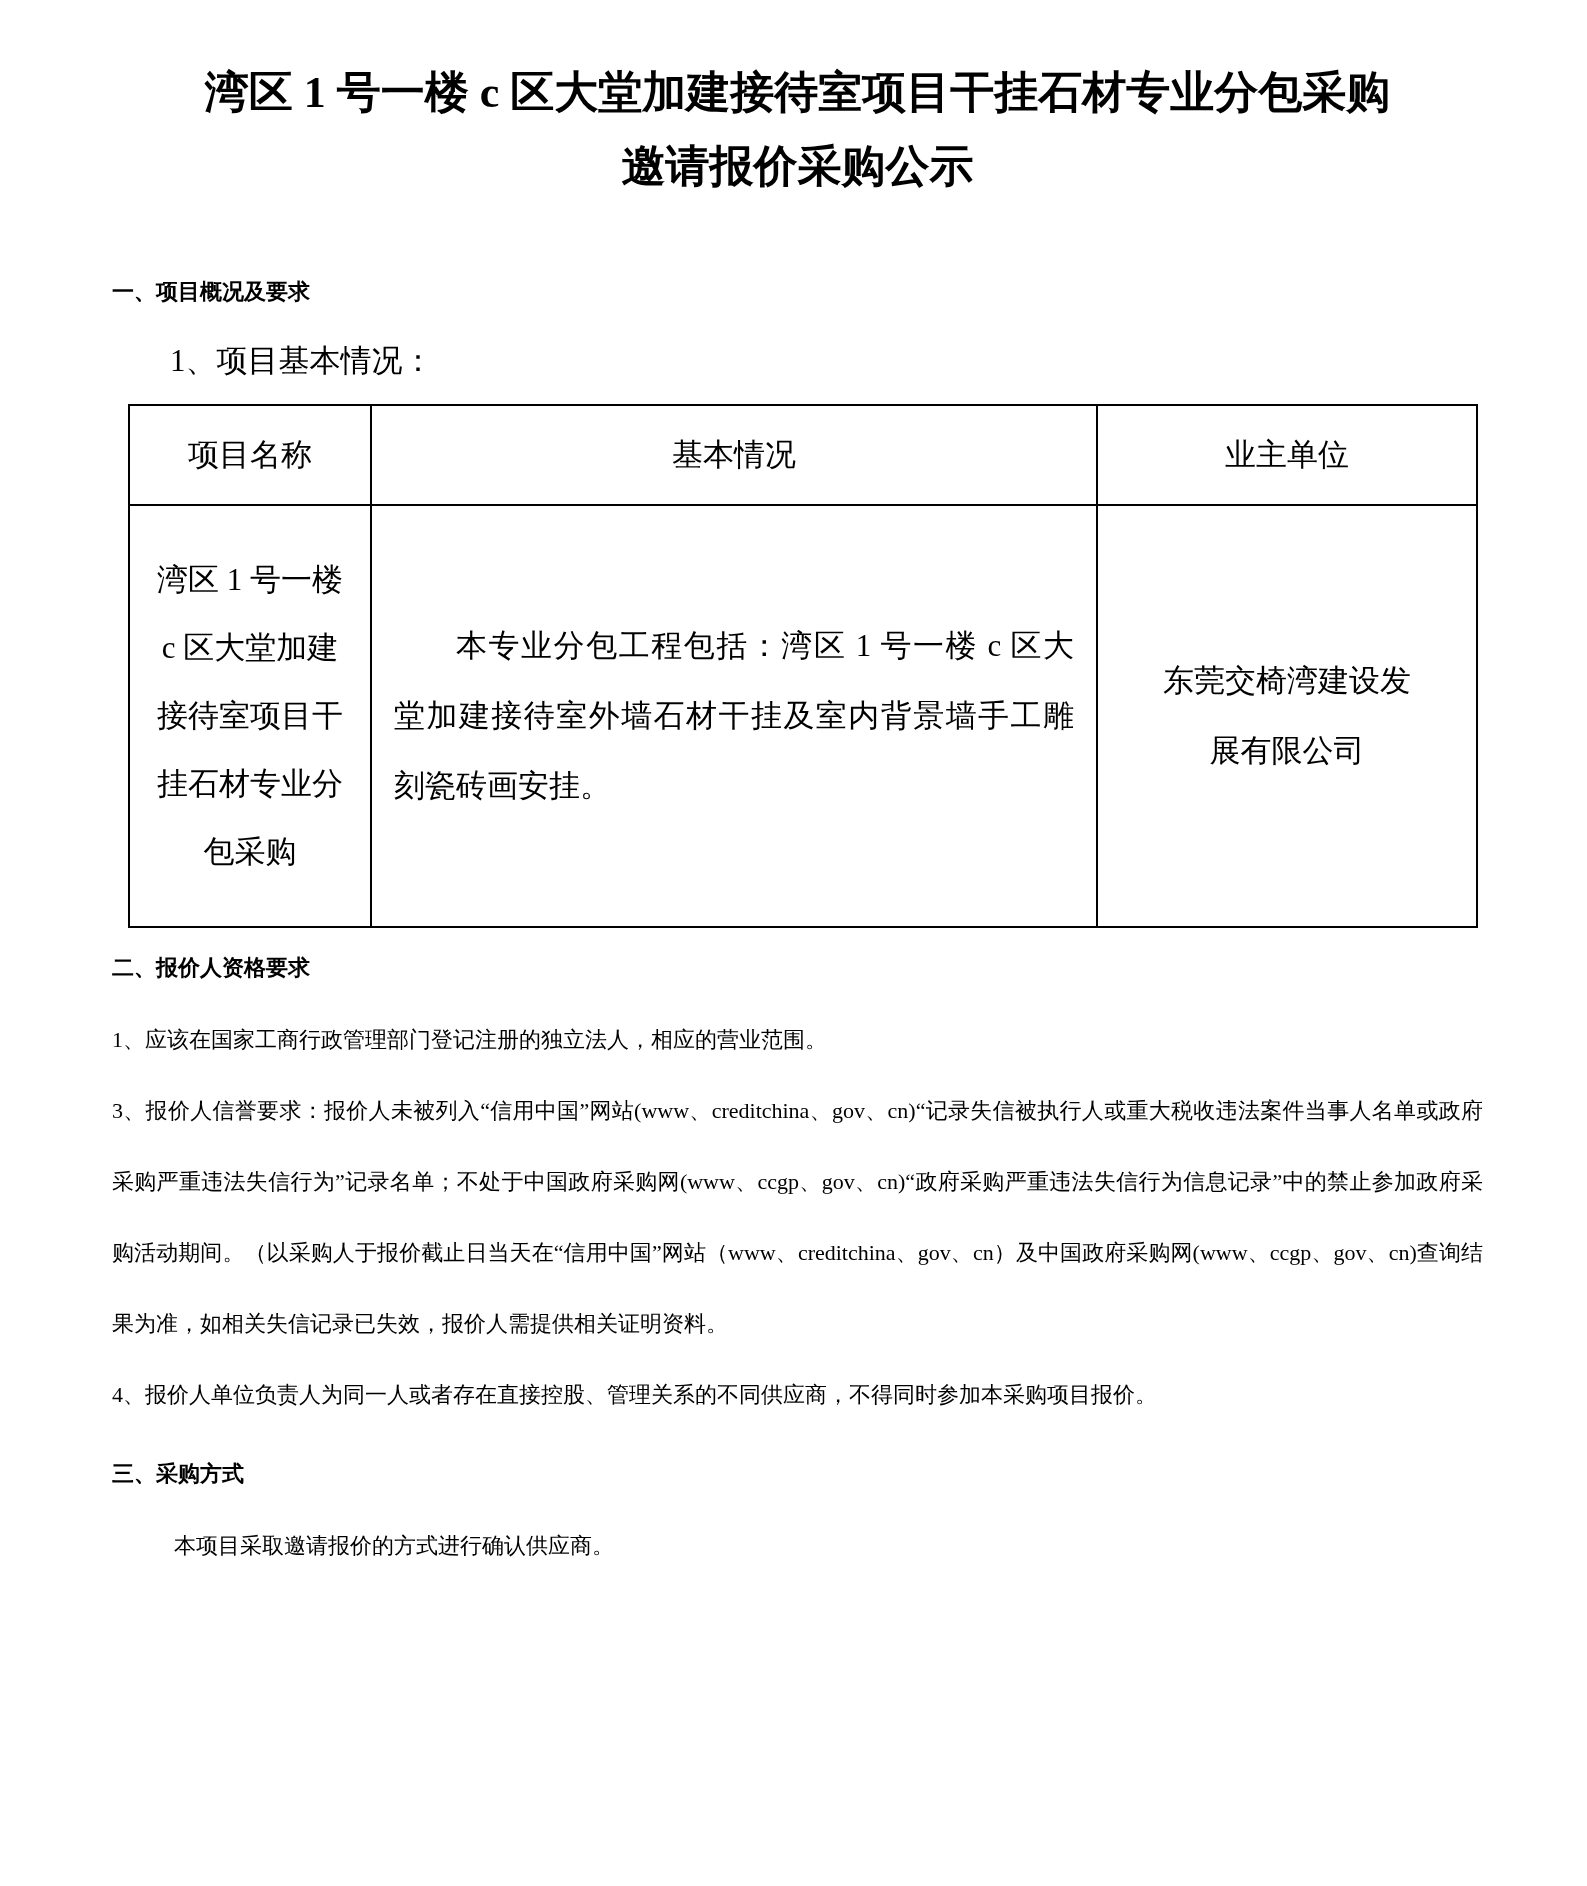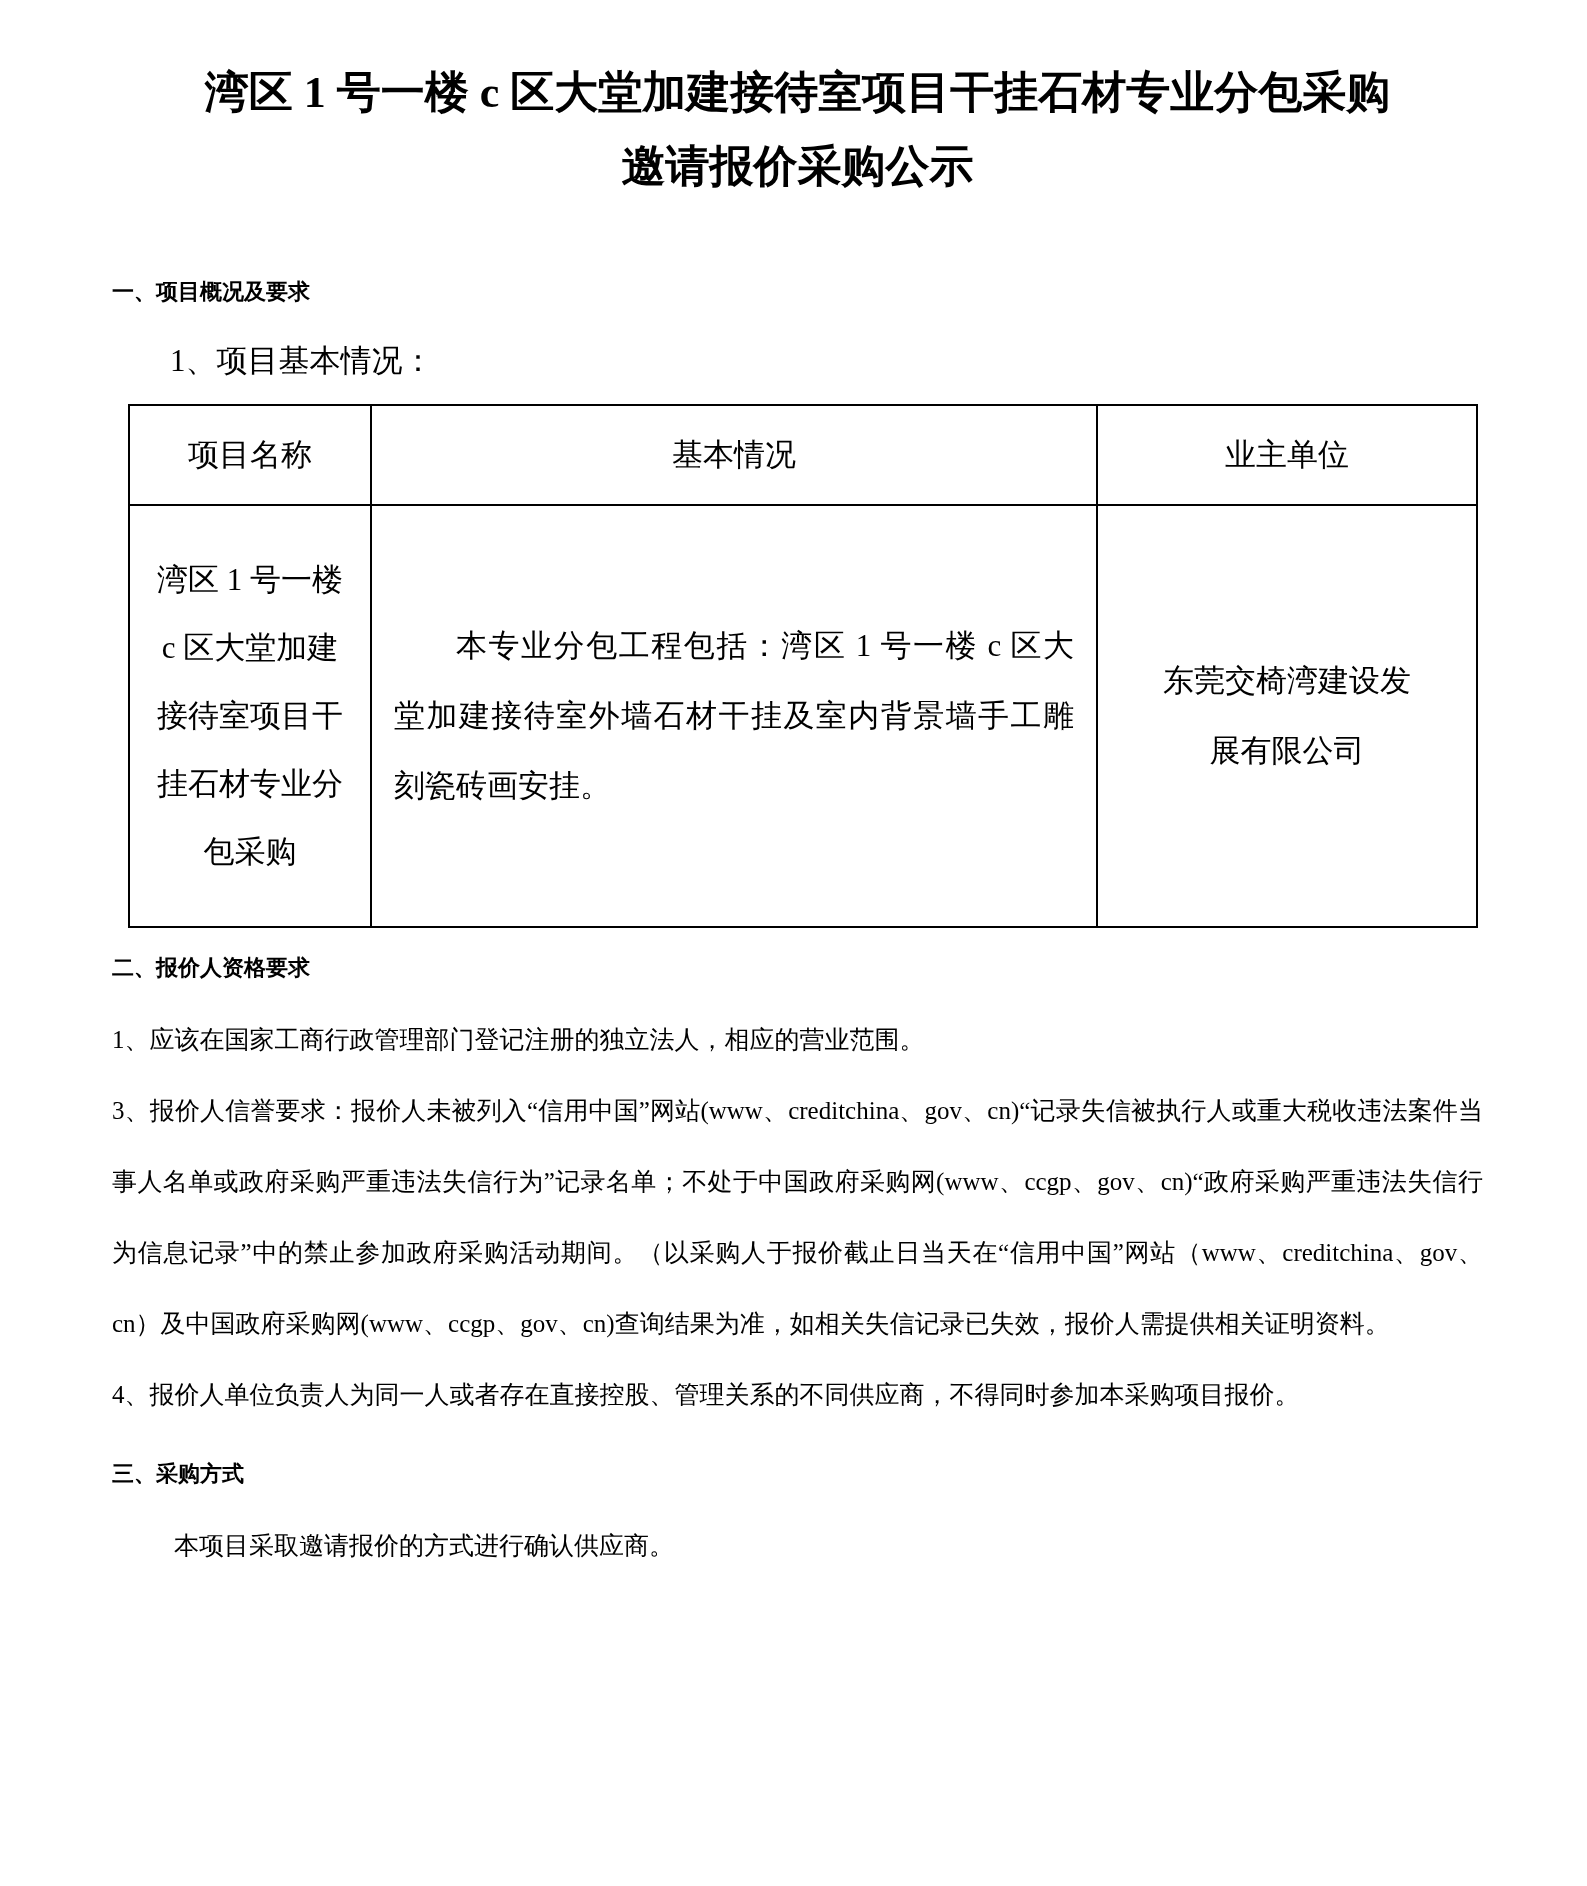--- a/index.html
+++ b/index.html
@@ -76,21 +76,21 @@
     text-indent: 62px;
   }
   .cell-owner {
     text-align: center;
     padding: 22px 60px;
     line-height: 70px;
   }
 
   .body-text {
     margin: 0;
-    font-size: 25px;
+    font-size: 22px;
     line-height: 71px;
     text-align: justify;
   }
   .indent-2em { text-indent: 62px; }
   .mt-sm { margin-top: 8px; }
 </style>
 </head>
 <body>
 
 <div class="page">

